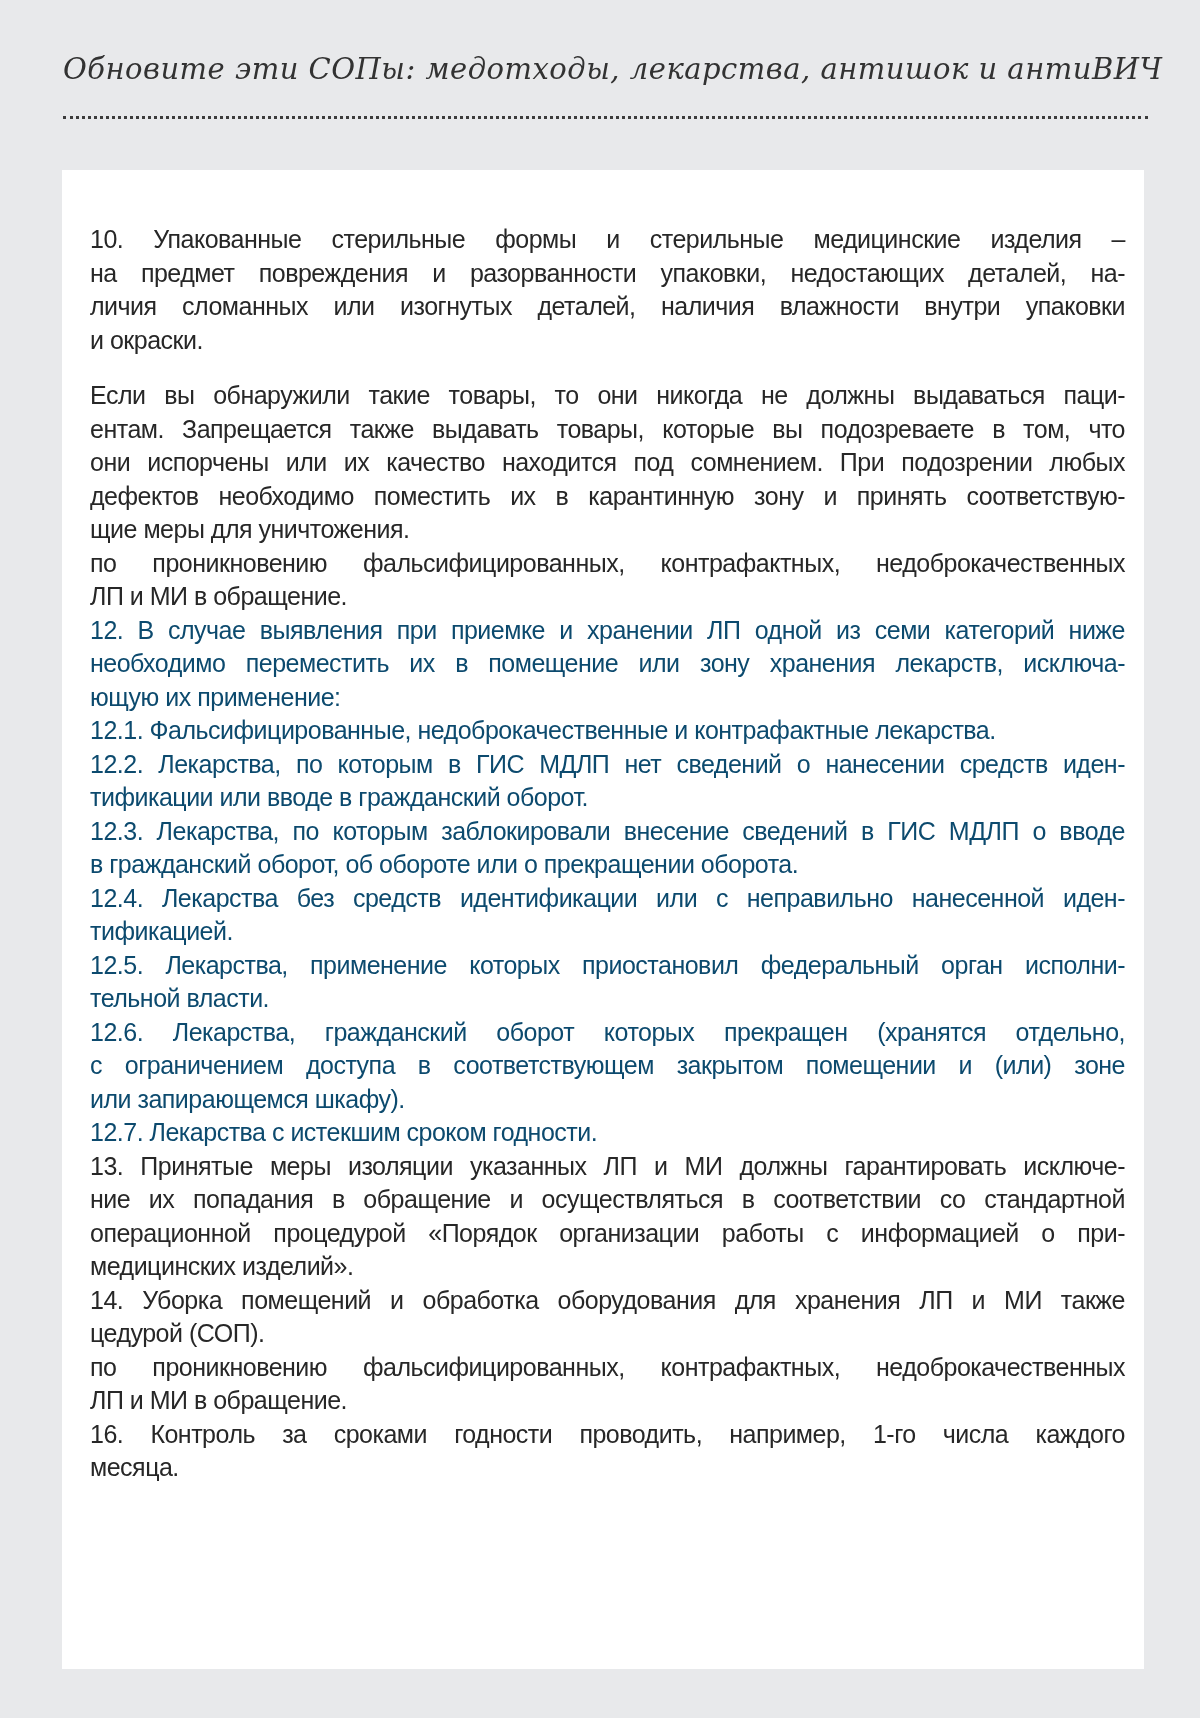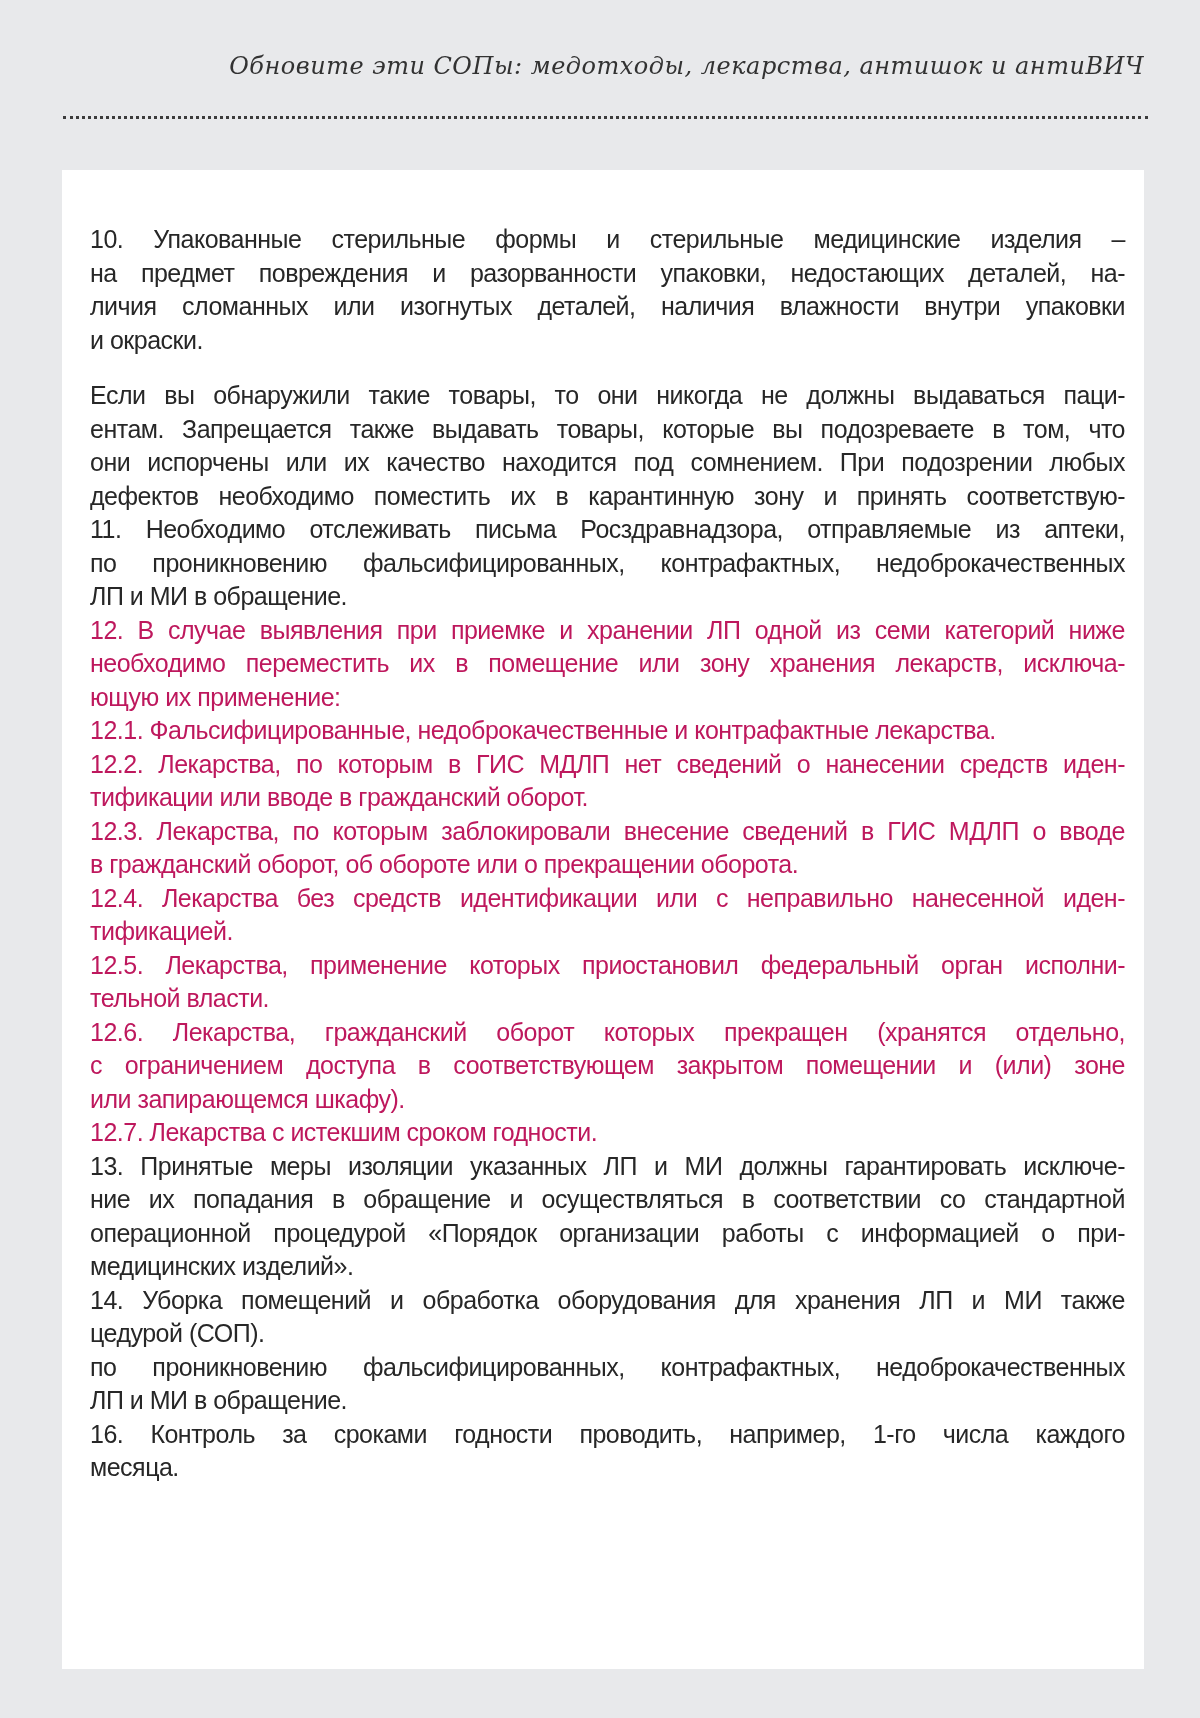--- a/index.html
+++ b/index.html
@@ -13,21 +13,21 @@
   }
   .page-header-title {
     position: absolute;
     top: 52px;
     left: 63px;
     right: 56px;
     text-align: right;
     font-family: "DejaVu Serif", serif;
     font-style: italic;
     font-weight: 500;
-    font-size: 24px;
+    font-size: 29px;
     letter-spacing: 0.5px;
     color: #323232;
     white-space: nowrap;
   }
   .dotted-separator {
     position: absolute;
     top: 104px;
     left: 63px;
     width: 1085px;
     height: 12px;
@@ -43,21 +43,21 @@
     box-sizing: border-box;
     padding: 53px 19px 0 28px;
   }
   .document-body {
     font-size: 25px;
     line-height: 33.5px;
     letter-spacing: -0.5px;
     color: #272727;
   }
   .para { margin: 0; }
-  .para.teal { color: #be185d; }
+  .para.teal { color: #0c4a6e; }
   .para.gap { margin-top: 22px; }
   .line {
     text-align: justify;
     text-align-last: justify;
     -moz-text-align-last: justify;
   }
   .line.last {
     text-align-last: left;
     -moz-text-align-last: left;
   }
@@ -75,23 +75,23 @@
         <div class="line">10. Упакованные стерильные формы и стерильные медицинские изделия –</div>
         <div class="line">на предмет повреждения и разорванности упаковки, недостающих деталей, на-</div>
         <div class="line">личия сломанных или изогнутых деталей, наличия влажности внутри упаковки</div>
         <div class="line last">и окраски.</div>
       </div>
       <div class="para gap">
         <div class="line">Если вы обнаружили такие товары, то они никогда не должны выдаваться паци-</div>
         <div class="line">ентам. Запрещается также выдавать товары, которые вы подозреваете в том, что</div>
         <div class="line">они испорчены или их качество находится под сомнением. При подозрении любых</div>
         <div class="line">дефектов необходимо поместить их в карантинную зону и принять соответствую-</div>
+        <div class="line last">щие меры для уничтожения.</div>
       </div>
       <div class="para">
-        <div class="line">11. Необходимо отслеживать письма Росздравнадзора, отправляемые из аптеки,</div>
         <div class="line">по проникновению фальсифицированных, контрафактных, недоброкачественных</div>
         <div class="line last">ЛП и МИ в обращение.</div>
       </div>
       <div class="para teal">
         <div class="line">12. В случае выявления при приемке и хранении ЛП одной из семи категорий ниже</div>
         <div class="line">необходимо переместить их в помещение или зону хранения лекарств, исключа-</div>
         <div class="line last">ющую их применение:</div>
       </div>
       <div class="para teal">
         <div class="line last">12.1. Фальсифицированные, недоброкачественные и контрафактные лекарства.</div>

